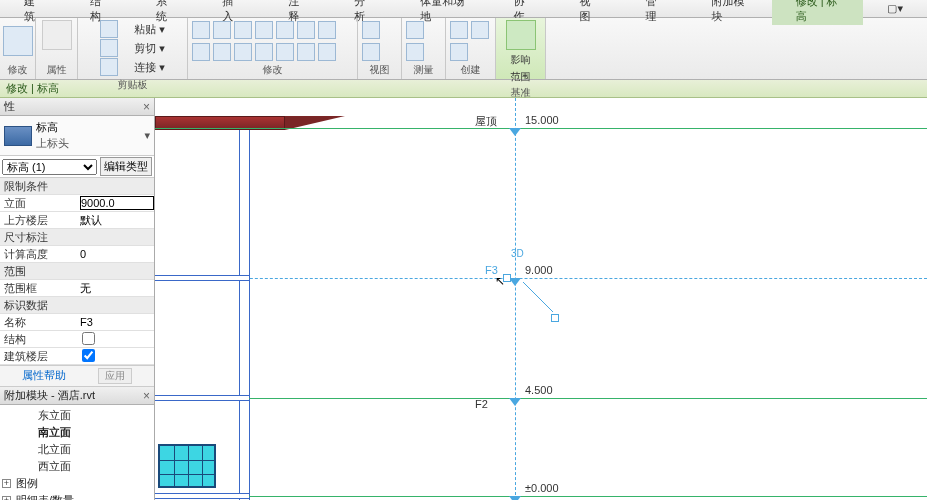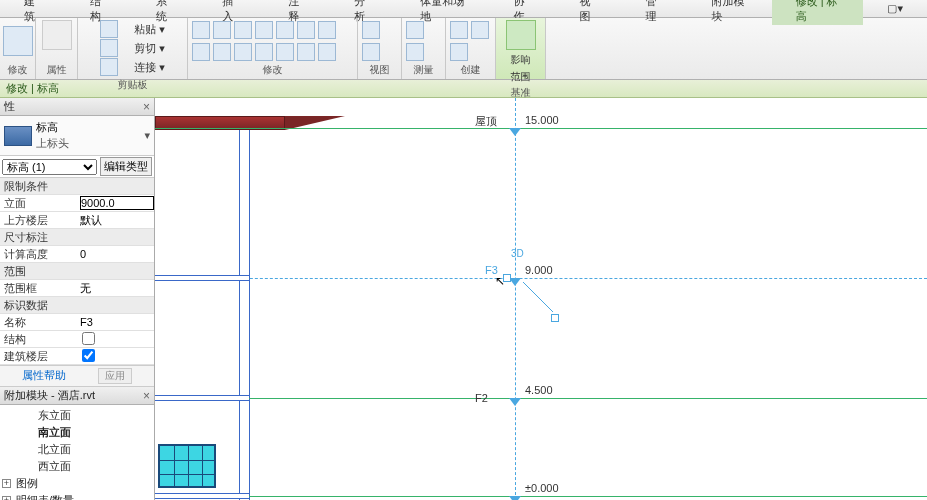--- a/index.html
+++ b/index.html
@@ -292,21 +292,21 @@
       <div class="lvl-label" style="left: 320px; top: 16px;">屋顶</div>
       <div class="lvl-val" style="left: 370px; top: 16px;">15.000</div>
       <div class="lvl-mark" style="left: 354px; top: 30px;"></div>
       <div style="position: absolute; left: 0px; right: 0px; top: 180px; border-top: 1px dashed rgb(74, 167, 224);"></div>
       <div style="position: absolute; left: 0px; width: 94px; top: 177px; height: 6px; border-top: 1px solid rgb(58, 104, 200); border-bottom: 1px solid rgb(58, 104, 200); background: rgb(255, 255, 255);"></div>
       <div class="lvl-label" style="left: 330px; top: 166px; color: rgb(74, 167, 224);">F3</div>
       <div class="lvl-val" style="left: 370px; top: 166px;">9.000</div>
       <div class="lvl-mark" style="left: 354px; top: 180px;"></div>
       <div style="position: absolute; left: 0px; right: 0px; top: 300px; border-top: 1px solid rgb(54, 179, 106);"></div>
       <div style="position: absolute; left: 0px; width: 94px; top: 297px; height: 6px; border-top: 1px solid rgb(58, 104, 200); border-bottom: 1px solid rgb(58, 104, 200); background: rgb(255, 255, 255);"></div>
-      <div class="lvl-label" style="left: 320px; top: 294px;">F2</div>
+      <div class="lvl-label" style="left: 320px; top: 300px;">F2</div>
       <div class="lvl-val" style="left: 370px; top: 286px;">4.500</div>
       <div class="lvl-mark" style="left: 354px; top: 300px;"></div>
       <div style="position: absolute; left: 0px; right: 0px; top: 398px; border-top: 1px solid rgb(54, 179, 106);"></div>
       <div style="position: absolute; left: 0px; width: 94px; top: 395px; height: 6px; border-top: 1px solid rgb(58, 104, 200); border-bottom: 1px solid rgb(58, 104, 200); background: rgb(255, 255, 255);"></div>
       <div class="lvl-val" style="left: 370px; top: 384px;">±0.000</div>
       <div class="lvl-mark" style="left: 354px; top: 398px;"></div>
       <div style="position: absolute; left: 368px; top: 184px; width: 40px; height: 40px;"><svg width="40" height="40">
           <line x1="0" y1="0" x2="30" y2="30" stroke="#4aa7e0" stroke-width="1"></line>
         </svg></div>
       <div class="small-sq" style="left: 396px; top: 216px;"></div>

